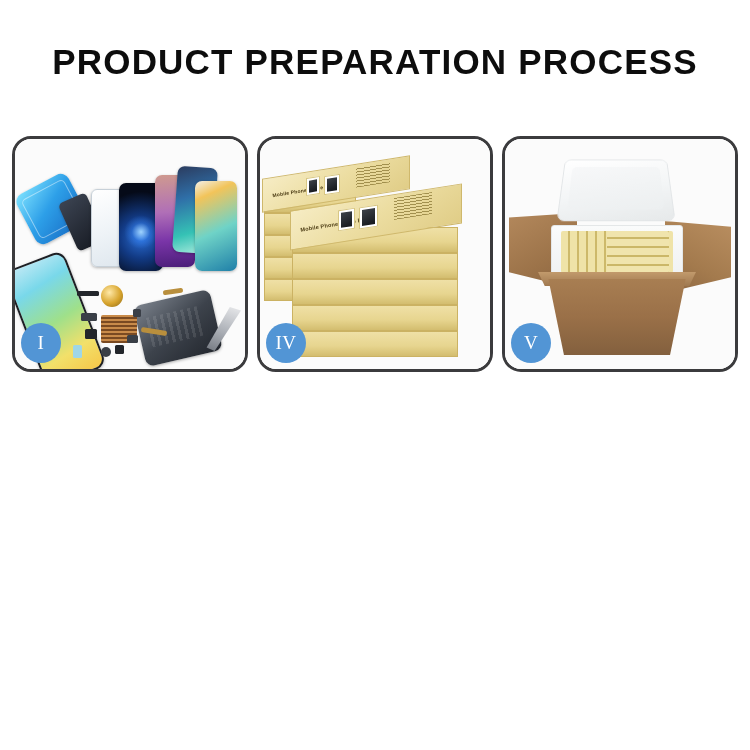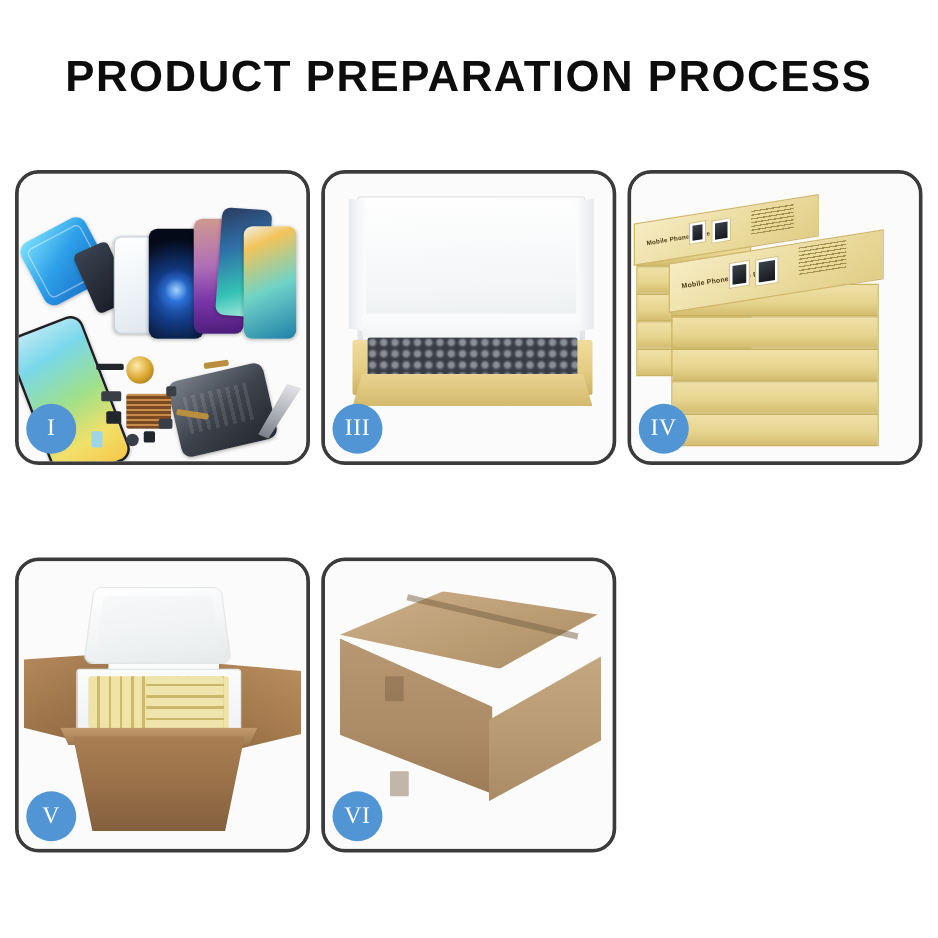--- a/index.html
+++ b/index.html
@@ -391,30 +391,20 @@
         <span class="chip" style="left:100px;top:206px;width:9px;height:9px;"></span>
         <span class="chip sm" style="left:112px;top:196px;width:11px;height:8px;"></span>
         <span class="chip" style="left:58px;top:206px;width:9px;height:13px;background:#9fd6e6"></span>
         <span class="chip sm" style="left:118px;top:170px;width:8px;height:8px;"></span>
         <span class="tweezer"></span>
       </div>
       <span class="badge">I</span>
     </div>
 
 
-    <div class="panel p3">
-      <div class="panel-stage">
-        <span class="lid"></span>
-        <span class="foam"></span>
-        <span class="tray"></span>
-        <span class="bubble-fill"></span>
-        <span class="tray-front"></span>
-      </div>
-      <span class="badge">III</span>
-    </div>
 
     <div class="panel p4">
       <div class="panel-stage">
 
         <span class="stackbox" style="left:4px;top:52px;width:92px;height:22px;"></span>
         <span class="stackbox" style="left:4px;top:74px;width:92px;height:22px;"></span>
         <span class="stackbox" style="left:4px;top:96px;width:92px;height:22px;"></span>
         <span class="stackbox" style="left:4px;top:118px;width:92px;height:22px;"></span>
         <span class="stackbox" style="left:4px;top:140px;width:92px;height:22px;"></span>
 
@@ -454,26 +444,15 @@
         <span class="foam-lid"></span>
         <span class="foam-box"></span>
         <span class="contents"></span>
         <span class="contents2"></span>
         <span class="carton-rim"></span>
         <span class="carton-body"></span>
       </div>
       <span class="badge">V</span>
     </div>
 
-    <div class="panel p6">
-      <div class="panel-stage">
-        <span class="top"></span>
-        <span class="left"></span>
-        <span class="right"></span>
-        <span class="seam"></span>
-        <span class="tab" style="left:48px;top:92px;"></span>
-        <span class="tab" style="left:52px;top:168px;"></span>
-      </div>
-      <span class="badge">VI</span>
-    </div>
 
   </div>
 </div>
 
 </body></html>

